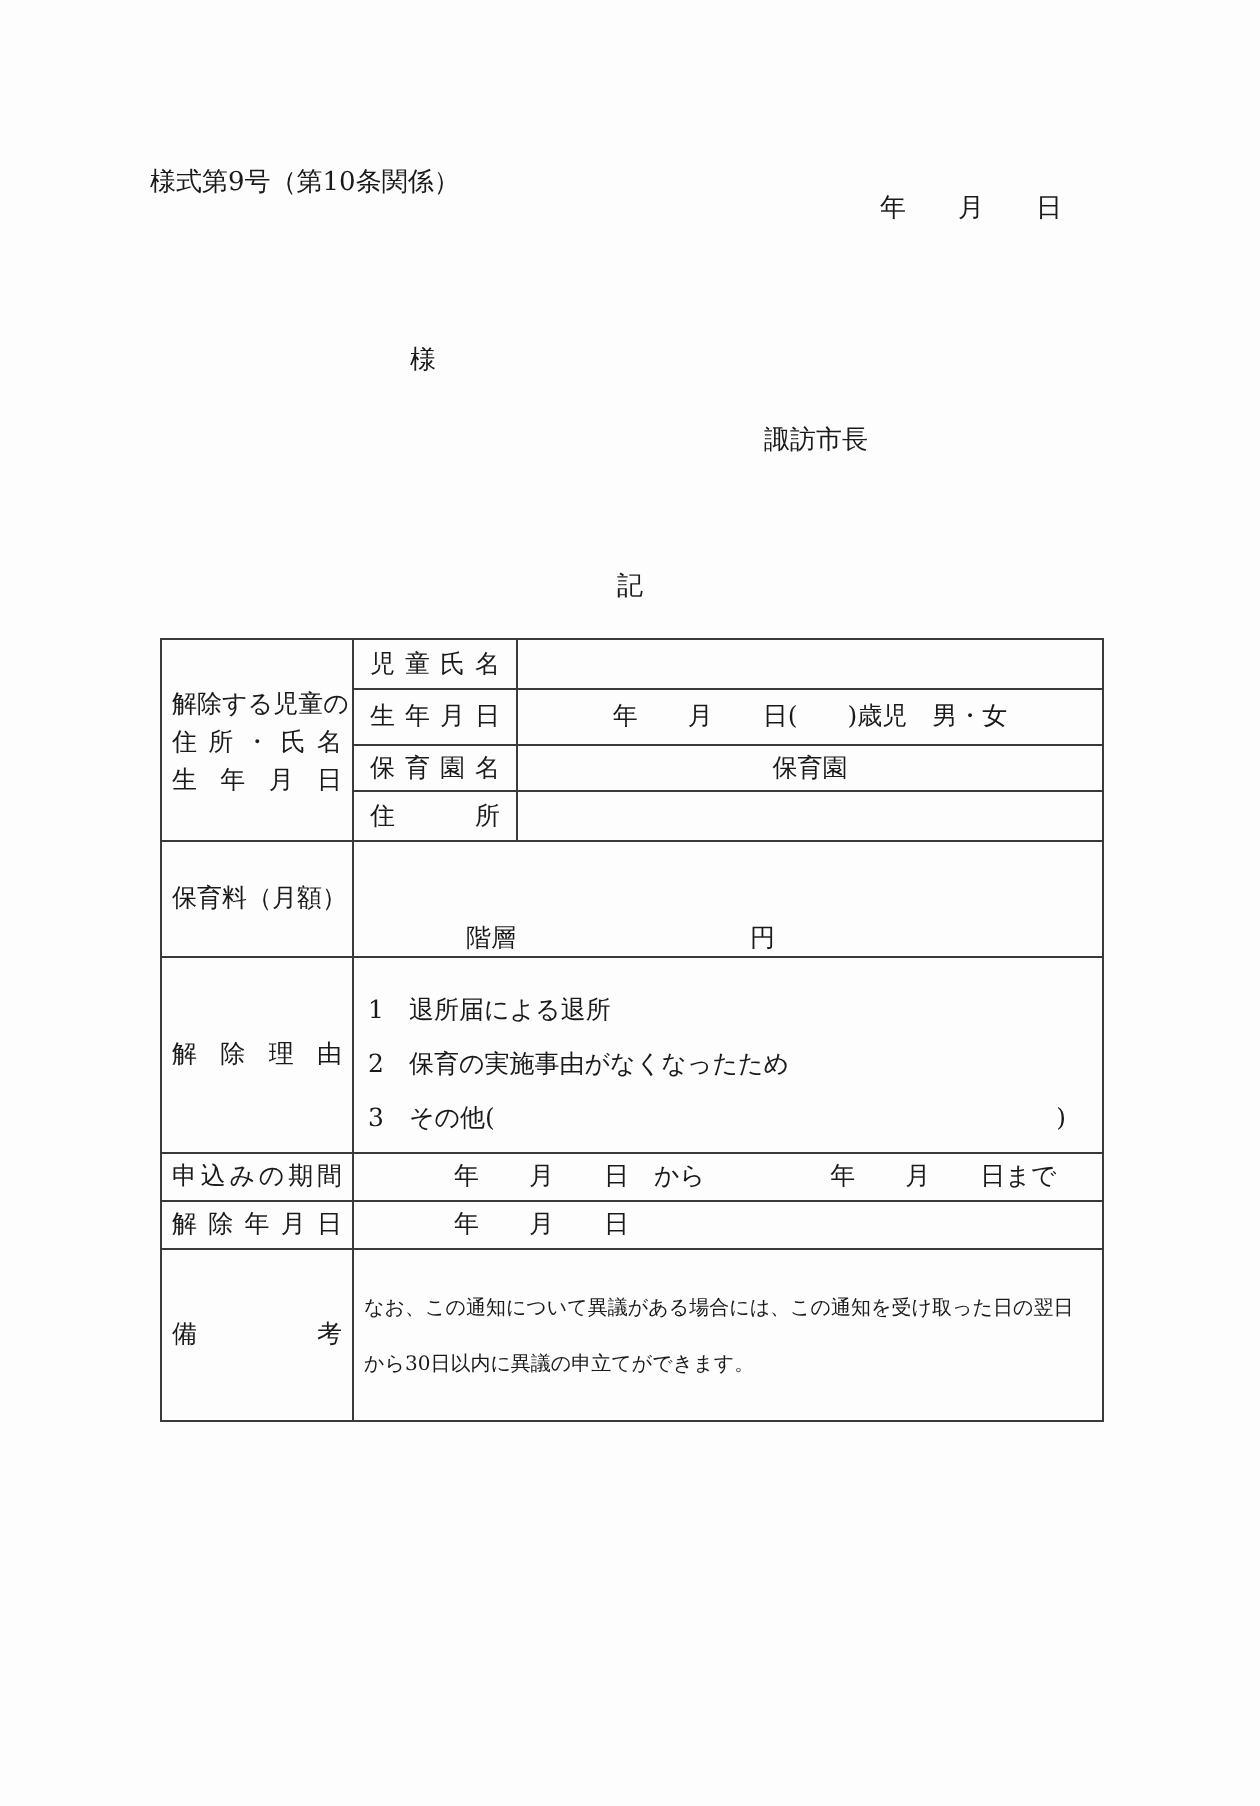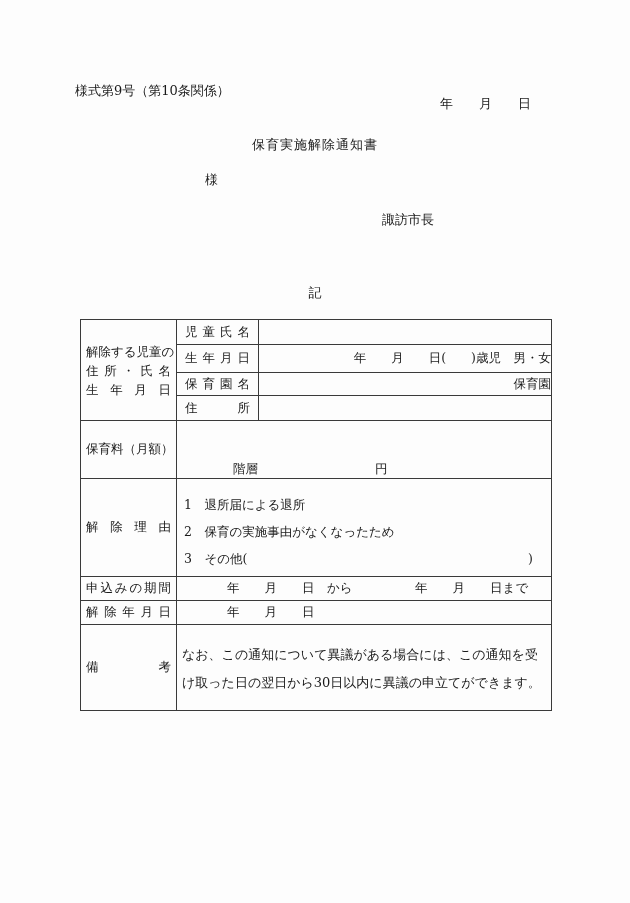--- a/index.html
+++ b/index.html
@@ -34,45 +34,44 @@
   }
   tr.rh25{height:25px;} tr.rh28{height:28px;} tr.rh23{height:23px;}
   tr.rh26{height:26px;} tr.rh98{height:98px;} tr.rh24{height:24px;}
   tr.rh86{height:86px;}
 
   .jc{display:flex;justify-content:space-between;padding:0 6px;}
   td.sublab .jc{padding:0 8px;}
   td.lab .jc{padding:0 5px;}
   .multi .jc{line-height:19px;}
 
-  .val-center{text-align:right;margin-left:15px;}
+  .val-center{text-align:center;margin-left:15px;}
   .val-pad{padding-left:50px !important;white-space:nowrap;margin-top:25px;}
 
   .fee-row{padding-left:56px;white-space:nowrap;margin-top:40px;}
   .fee-yen{margin-left:113px;}
 
   td.top{vertical-align:top;margin-top:45px;}
   .reasons{padding:8px 18px 0 7px;line-height:27px;}
   .reason3{display:flex;justify-content:space-between;}
 
   .remarks-note{
     padding:3px 5px 0 5px;
-    font-size:13px;
+    font-size:10px;
     line-height:28px;
     white-space:normal;
   }
 </style>
 </head>
 <body>
 
 <div class="page">
 
   <div class="abs form-number">様式第9号（第10条関係）</div>
   <div class="abs date-line">年　　月　　日</div>
-  <div class="abs doc-title">保育実施解除通知書</div>
   <div class="abs addressee">様</div>
   <div class="abs sender">諏訪市長</div>
   <div class="abs ki-marker">記</div>
 
   <table class="form-table">
     <colgroup>
       <col style="width:96px">
       <col style="width:82px">
       <col>
     </colgroup>

